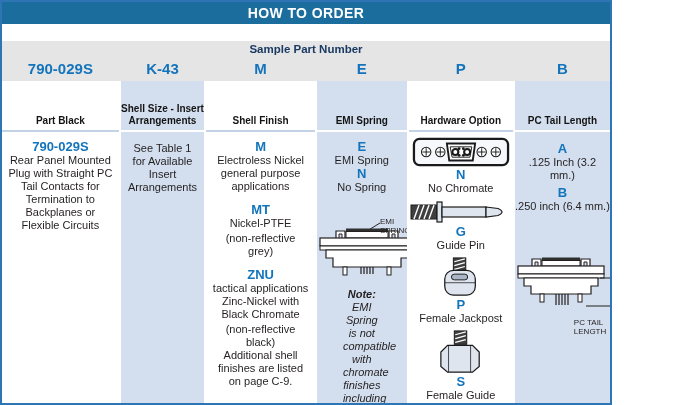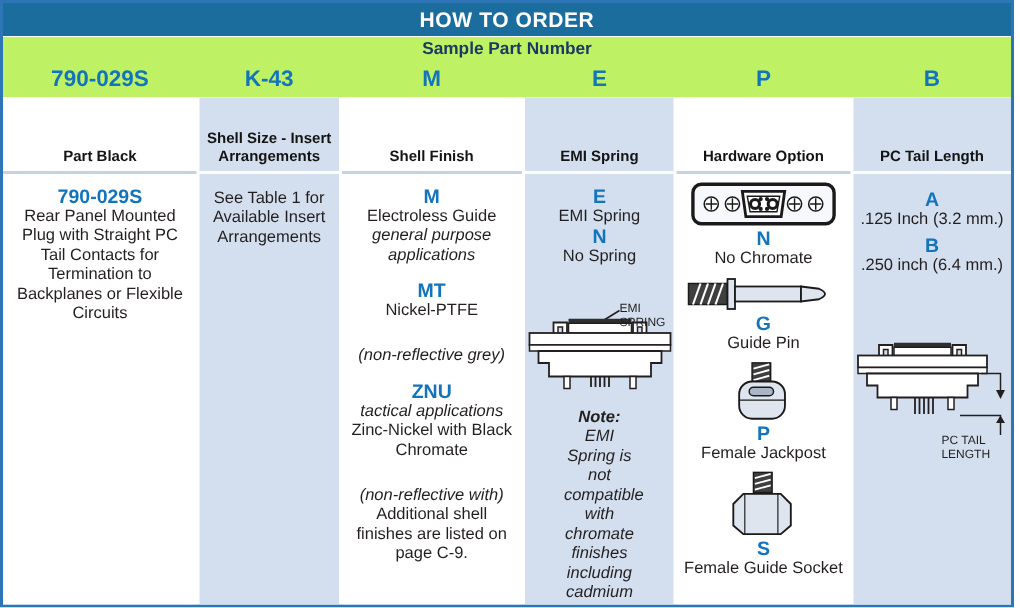--- a/index.html
+++ b/index.html
@@ -1,25 +1,25 @@
 <!DOCTYPE html>
 <html><head>
 <meta charset="utf-8">
 <style>
   * { margin:0; padding:0; box-sizing:border-box; }
   html,body { background:#fff; }
   body { font-family:"Liberation Sans", sans-serif; color:#231f20; }
 
-  .sheet { width:676px; height:405px; border:2px solid #2e75b6; background:#fff; overflow:hidden; }
+  .sheet { width:612px; height:405px; border:2px solid #2e75b6; background:#fff; overflow:hidden; }
 
   .howto { height:23px; background:#1a6d9d; border-bottom:1px solid #fff;
            display:flex; align-items:center; justify-content:center;
            color:#fff; font-weight:700; font-size:14px; letter-spacing:.4px; }
 
-  .band { background:#bef264; }
+  .band { background:#e5e5e5;margin-top:16px; }
   .band-label { height:17px; line-height:17px; text-align:center;
                 font-weight:700; font-size:11.5px; color:#1b3a63; }
   .row6 { display:flex; gap:2px; }
   .codes { height:23px; }
   .codes .c { font-weight:700; color:#1374bc; font-size:15px; text-align:center; line-height:21px; }
 
   .hdr { height:51px; background:#fff; }
   .hdr .h { display:flex; align-items:flex-end; justify-content:center; text-align:center;
             font-weight:700; font-size:10px; line-height:12px; color:#141414; padding-bottom:3px; }
   .hdr .h.w  { background:#fff;     border-bottom:2px solid #c3d3e6; }
@@ -27,25 +27,25 @@
 
   .bodyrow { height:287px; background:#fff; }
   .cell { font-size:11px; line-height:13px; text-align:center; overflow:hidden; }
   .cell.w { background:#fff; }
   .cell.b { background:#d3dfee; }
 
   .col1 { width:130px; } .col2 { width:93px; } .col3 { width:121px; }
   .col4 { width:100px; } .col5 { width:116px; } .col6 { width:106px; }
 
   .acc { color:#1374bc; font-weight:700; font-size:13px; line-height:14px; }
-  .it  { font-style:italic; }
+  .it  { }
   .desc { padding:0 6px; }
   .mt8 { margin-top:8px; } .mt10 { margin-top:10px; } .mt12 { margin-top:0; }
   .paren:empty { display:none; }
-  .paren { margin-top:17px; }
+  .paren { margin-top:2px; }
 
   .diagram { position:relative; }
   .diagram .dlabel { position:absolute; font-size:8px; line-height:8.5px; text-align:left; color:#231f20; }
   .emi-diagram { width:100px; height:58px; margin:26px auto 0; }
   .emi-diagram .dlabel { right:1px; top:-2px; width:36px; }
   .pct-diagram { width:104px; height:86px; margin:38px auto 0 1px; }
   .pct-diagram .dlabel { right:2px; bottom:1px; width:44px; text-align:left; }
 
   .note { margin-top:10px; padding:0 26px;font-style:italic; }
   .note .nt { font-weight:700; }
@@ -89,34 +89,34 @@
       <div class="desc">Rear Panel Mounted Plug with Straight PC Tail Contacts for Termination to Backplanes or Flexible Circuits</div>
     </div>
 
     <div class="cell b col2">
       <div class="desc mt10">See Table 1 for Available Insert Arrangements</div>
     </div>
 
     <div class="cell w col3">
       <div class="mt8">
         <div class="acc">M</div>
-        <div class="desc">Electroless Guide</div>
+        <div class="desc">Electroless Nickel</div>
         <div class="desc it">general purpose applications</div>
 
       </div>
       <div class="mt10">
         <div class="acc">MT</div>
         <div class="desc">Nickel-PTFE</div>
         <div class="desc it paren">(non-reflective grey)</div>
       </div>
       <div class="mt10">
         <div class="acc">ZNU</div>
         <div class="desc it">tactical applications</div>
         <div class="desc">Zinc-Nickel with Black Chromate</div>
-        <div class="desc it paren">(non-reflective with)</div>
+        <div class="desc it paren">(non-reflective black)</div>
       </div>
       <div class="desc mt12">Additional shell finishes are listed on page C-9.</div>
     </div>
 
     <div class="cell b col4">
       <div class="mt8">
         <div class="acc">E</div>
         <div>EMI Spring</div>
         <div class="acc">N</div>
         <div>No Spring</div>

